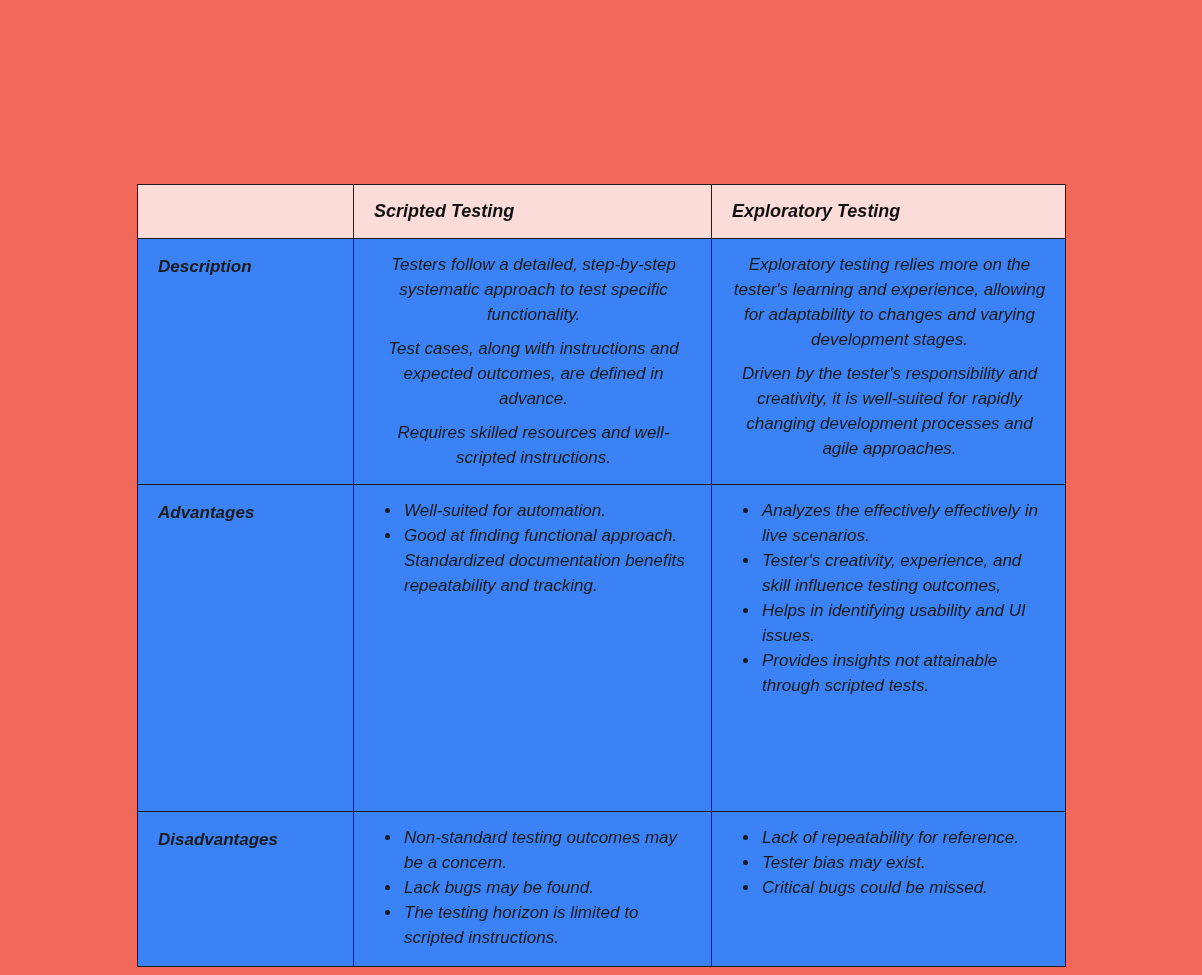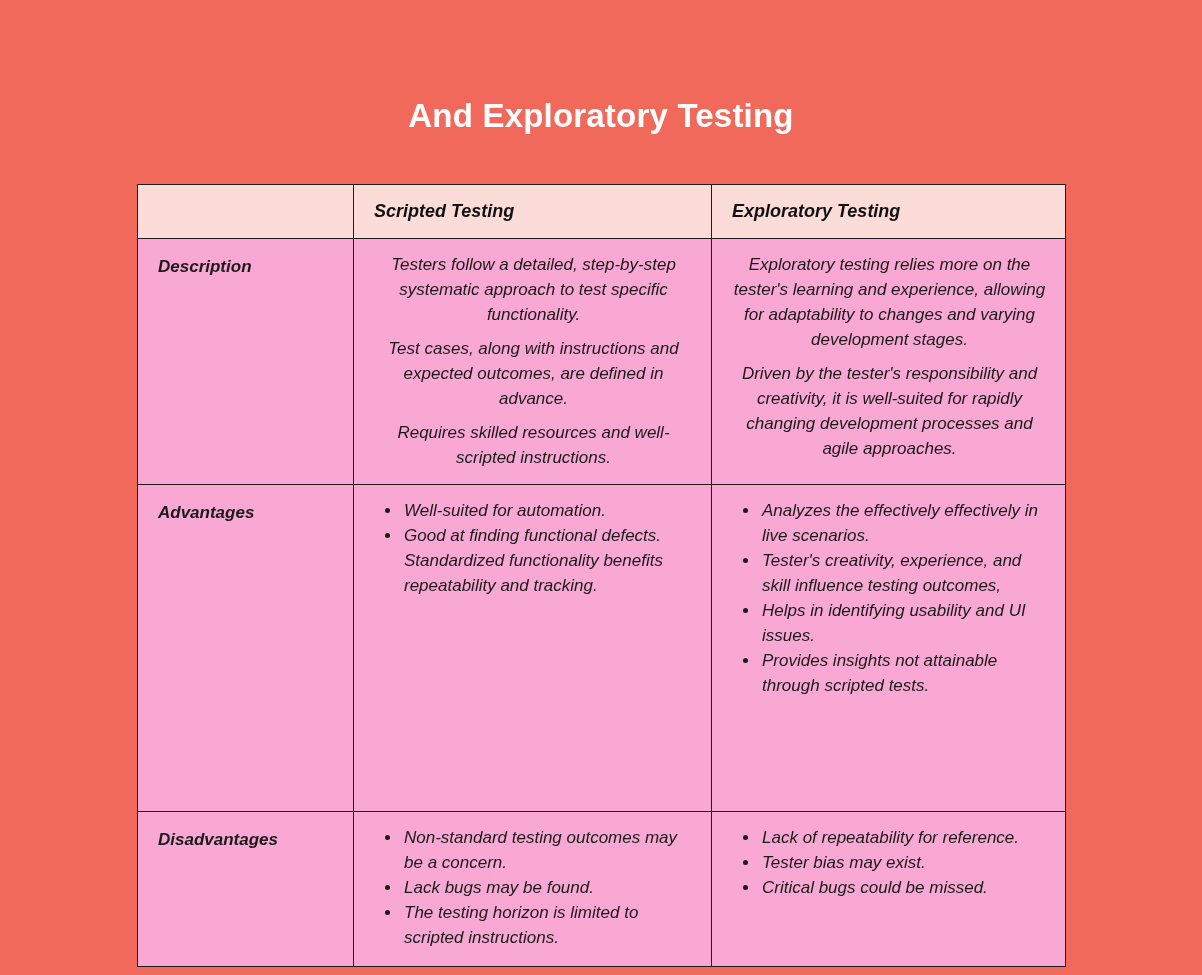--- a/index.html
+++ b/index.html
@@ -44,21 +44,21 @@
     background: #FBDCD8;
     height: 54px;
     text-align: left;
     vertical-align: middle;
     padding: 0 18px 0 20px;
     font-size: 18px;
     font-weight: 700;
     color: #111111;
   }
   tbody td {
-    background: #f9a8d4;
+    background: #3b82f6;
     vertical-align: top;
     padding: 13px 18px 14px 20px;
     font-size: 17px;
     line-height: 25px;
   }
   td.row-label {
     font-weight: 700;
     font-size: 17px;
     padding-top: 15px;
   }
@@ -72,21 +72,20 @@
     padding-left: 28px;
     list-style-type: disc;
   }
   .cell-content li { padding-left: 2px; }
 </style>
 </head>
 <body>
 
 <div class="title">
   <br>
-  <span>And Exploratory Testing</span>
 </div>
 
 <table class="comparison">
   <colgroup>
     <col class="c-label">
     <col class="c-scripted">
     <col class="c-exploratory">
   </colgroup>
   <thead>
     <tr>
@@ -106,21 +105,21 @@
       <td class="cell-content">
         <p>Exploratory testing relies more on the tester's learning and experience, allowing for adaptability to changes and varying development stages.</p>
         <p>Driven by the tester's responsibility and creativity, it is well-suited for rapidly changing development processes and agile approaches.</p>
       </td>
     </tr>
     <tr class="r-advantages">
       <td class="row-label">Advantages</td>
       <td class="cell-content">
         <ul>
           <li>Well-suited for automation.</li>
-          <li>Good at finding functional defects. Standardized functionality benefits repeatability and tracking.</li>
+          <li>Good at finding functional approach. Standardized documentation benefits repeatability and tracking.</li>
         </ul>
       </td>
       <td class="cell-content">
         <ul>
           <li>Analyzes the effectively effectively in live scenarios.</li>
           <li>Tester's creativity, experience, and skill influence testing outcomes,</li>
           <li>Helps in identifying usability and UI issues.</li>
           <li>Provides insights not attainable through scripted tests.</li>
         </ul>
       </td>

